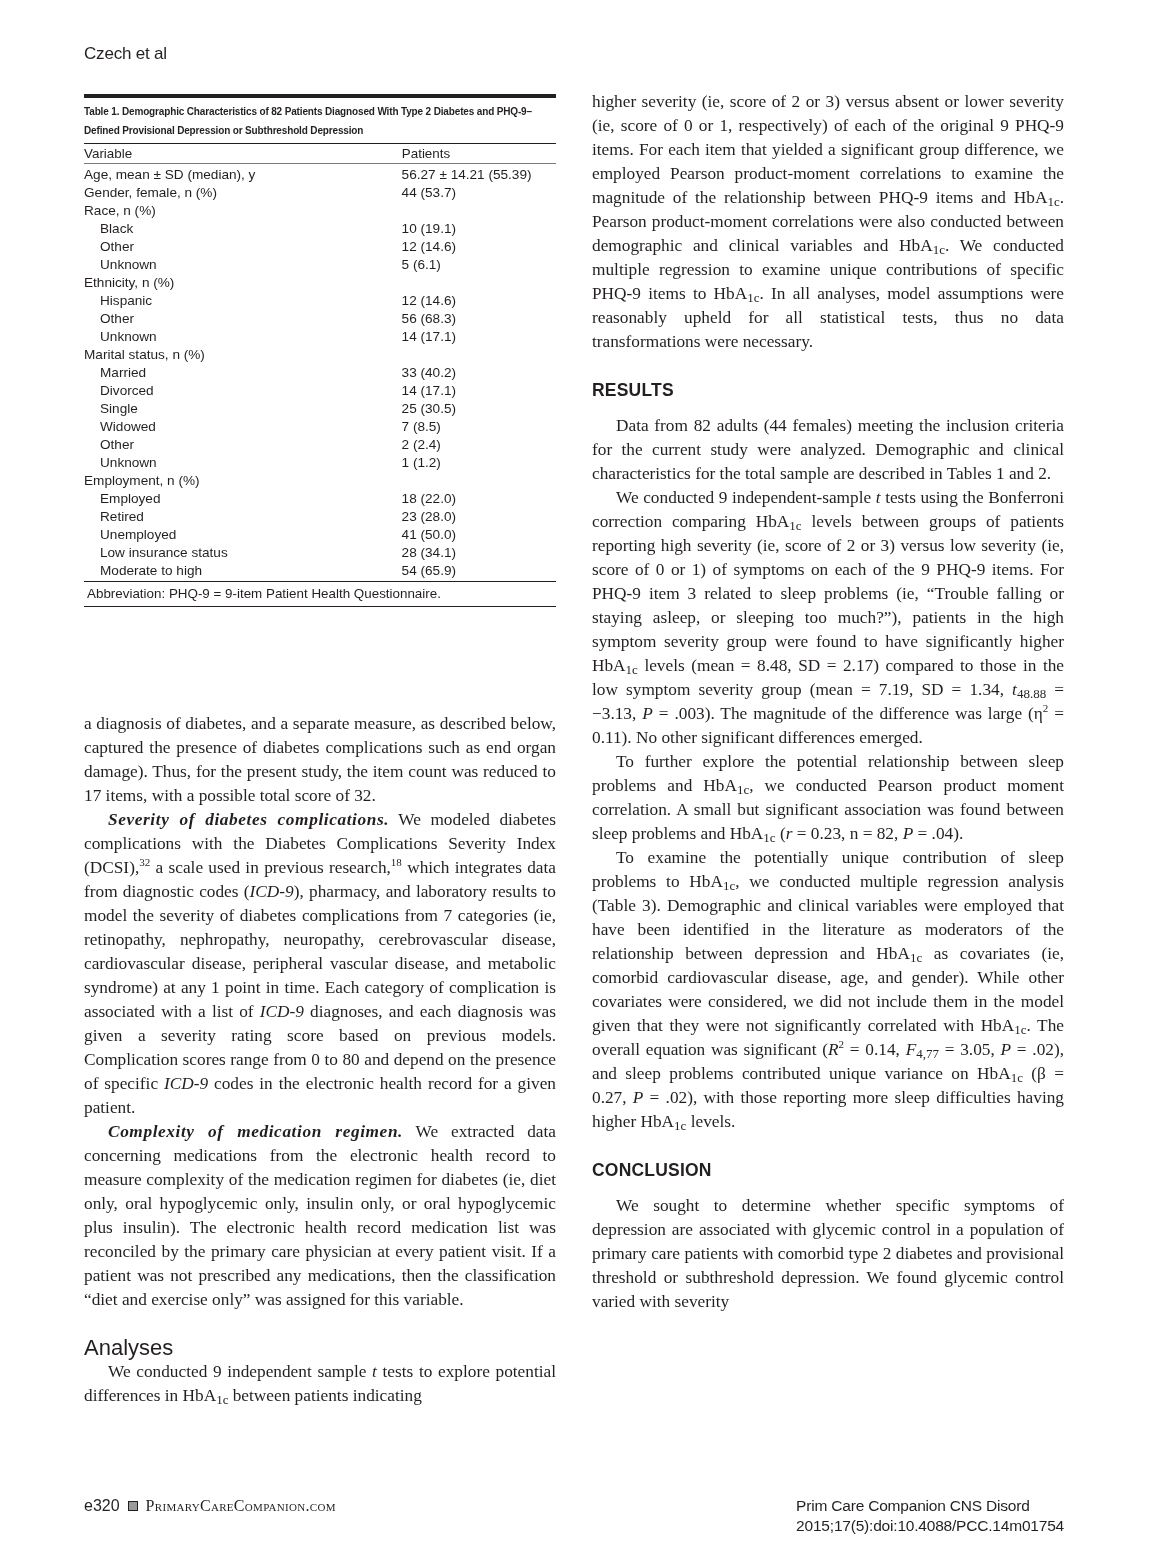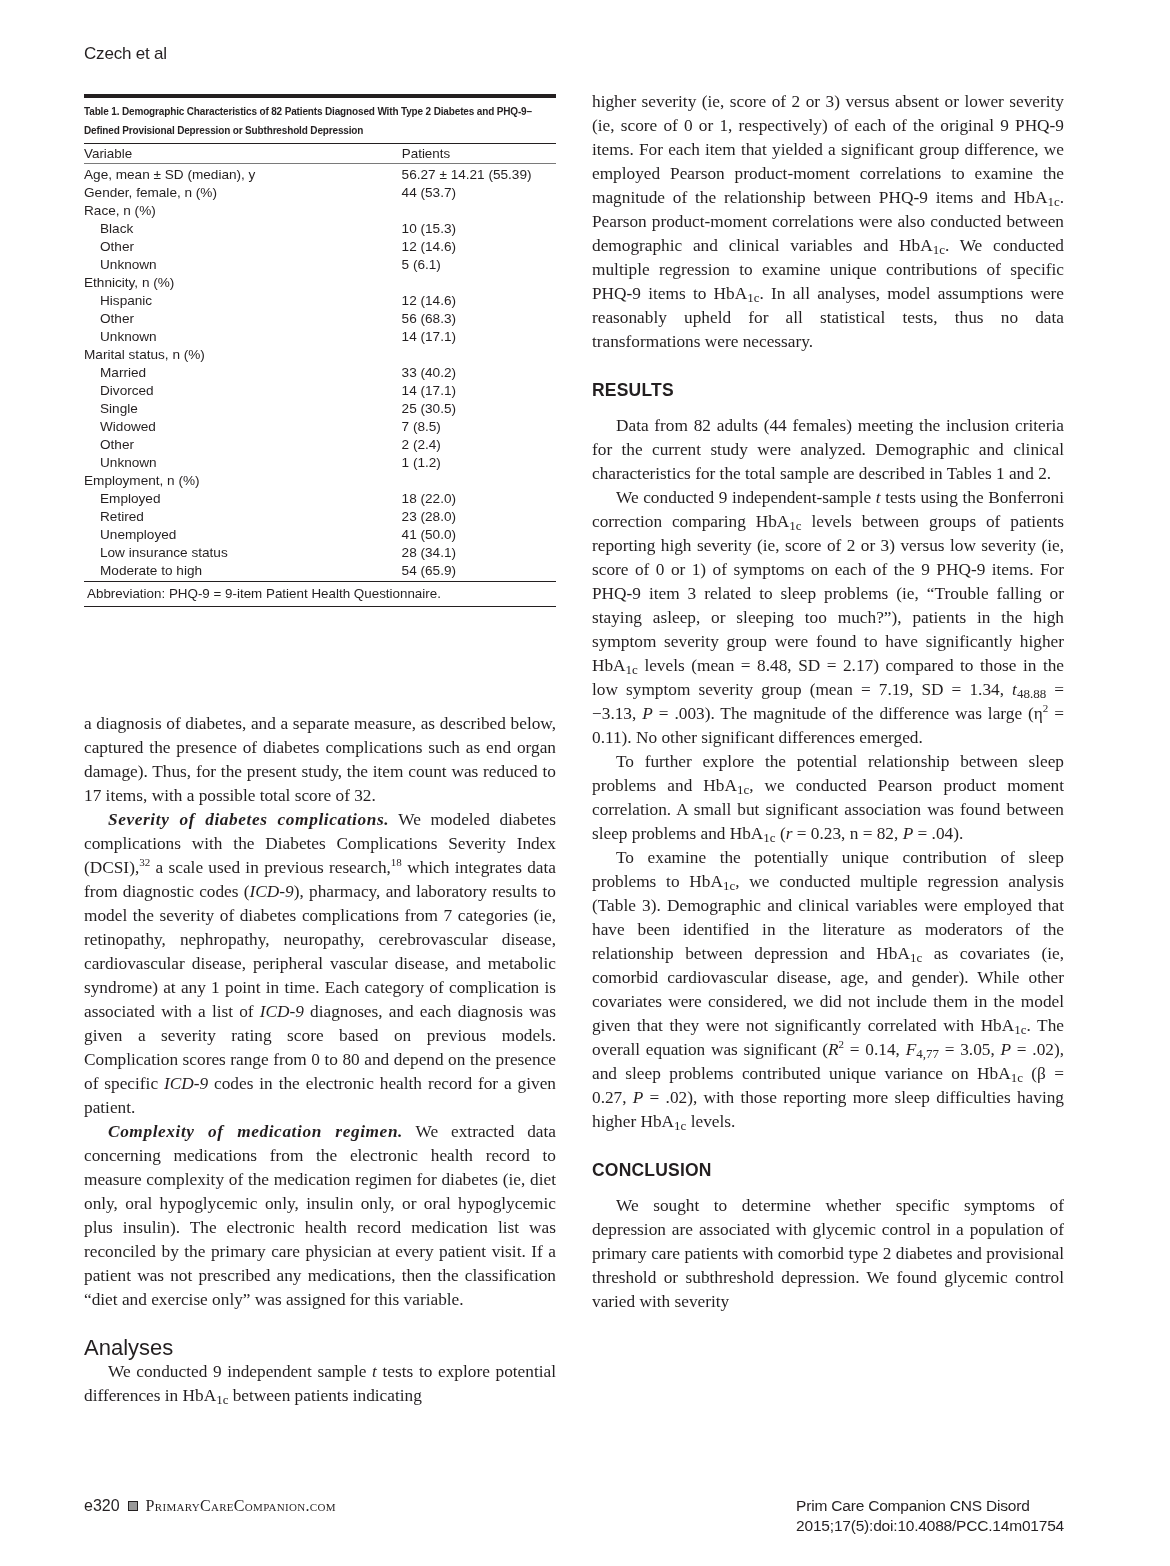--- a/index.html
+++ b/index.html
@@ -70,21 +70,21 @@
         <tr>
           <td class="var">Gender, female, n (%)</td>
           <td class="val">44 (53.7)</td>
         </tr>
         <tr>
           <td class="var">Race, n (%)</td>
           <td class="val"></td>
         </tr>
         <tr>
           <td class="var indent">Black</td>
-          <td class="val">10 (15.3)</td>
+          <td class="val">10 (19.1)</td>
         </tr>
         <tr>
           <td class="var indent">Other</td>
           <td class="val">12 (14.6)</td>
         </tr>
         <tr>
           <td class="var indent">Unknown</td>
           <td class="val">5 (6.1)</td>
         </tr>
         <tr>

